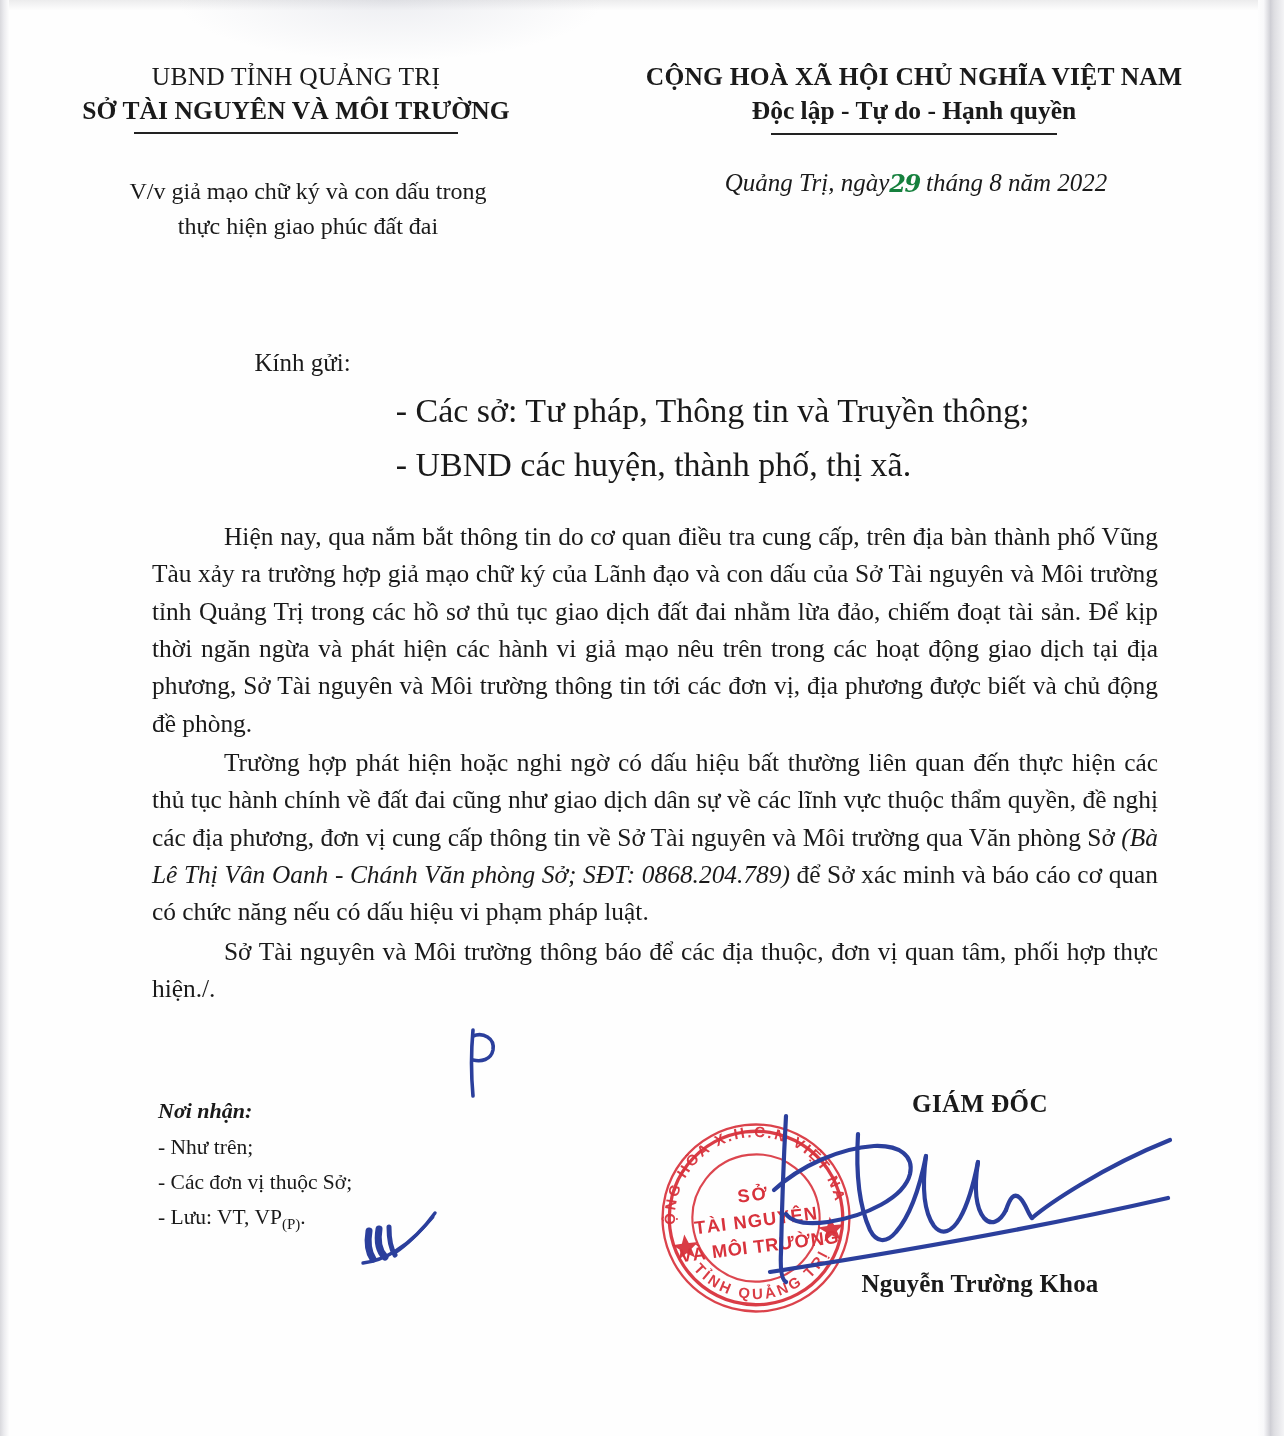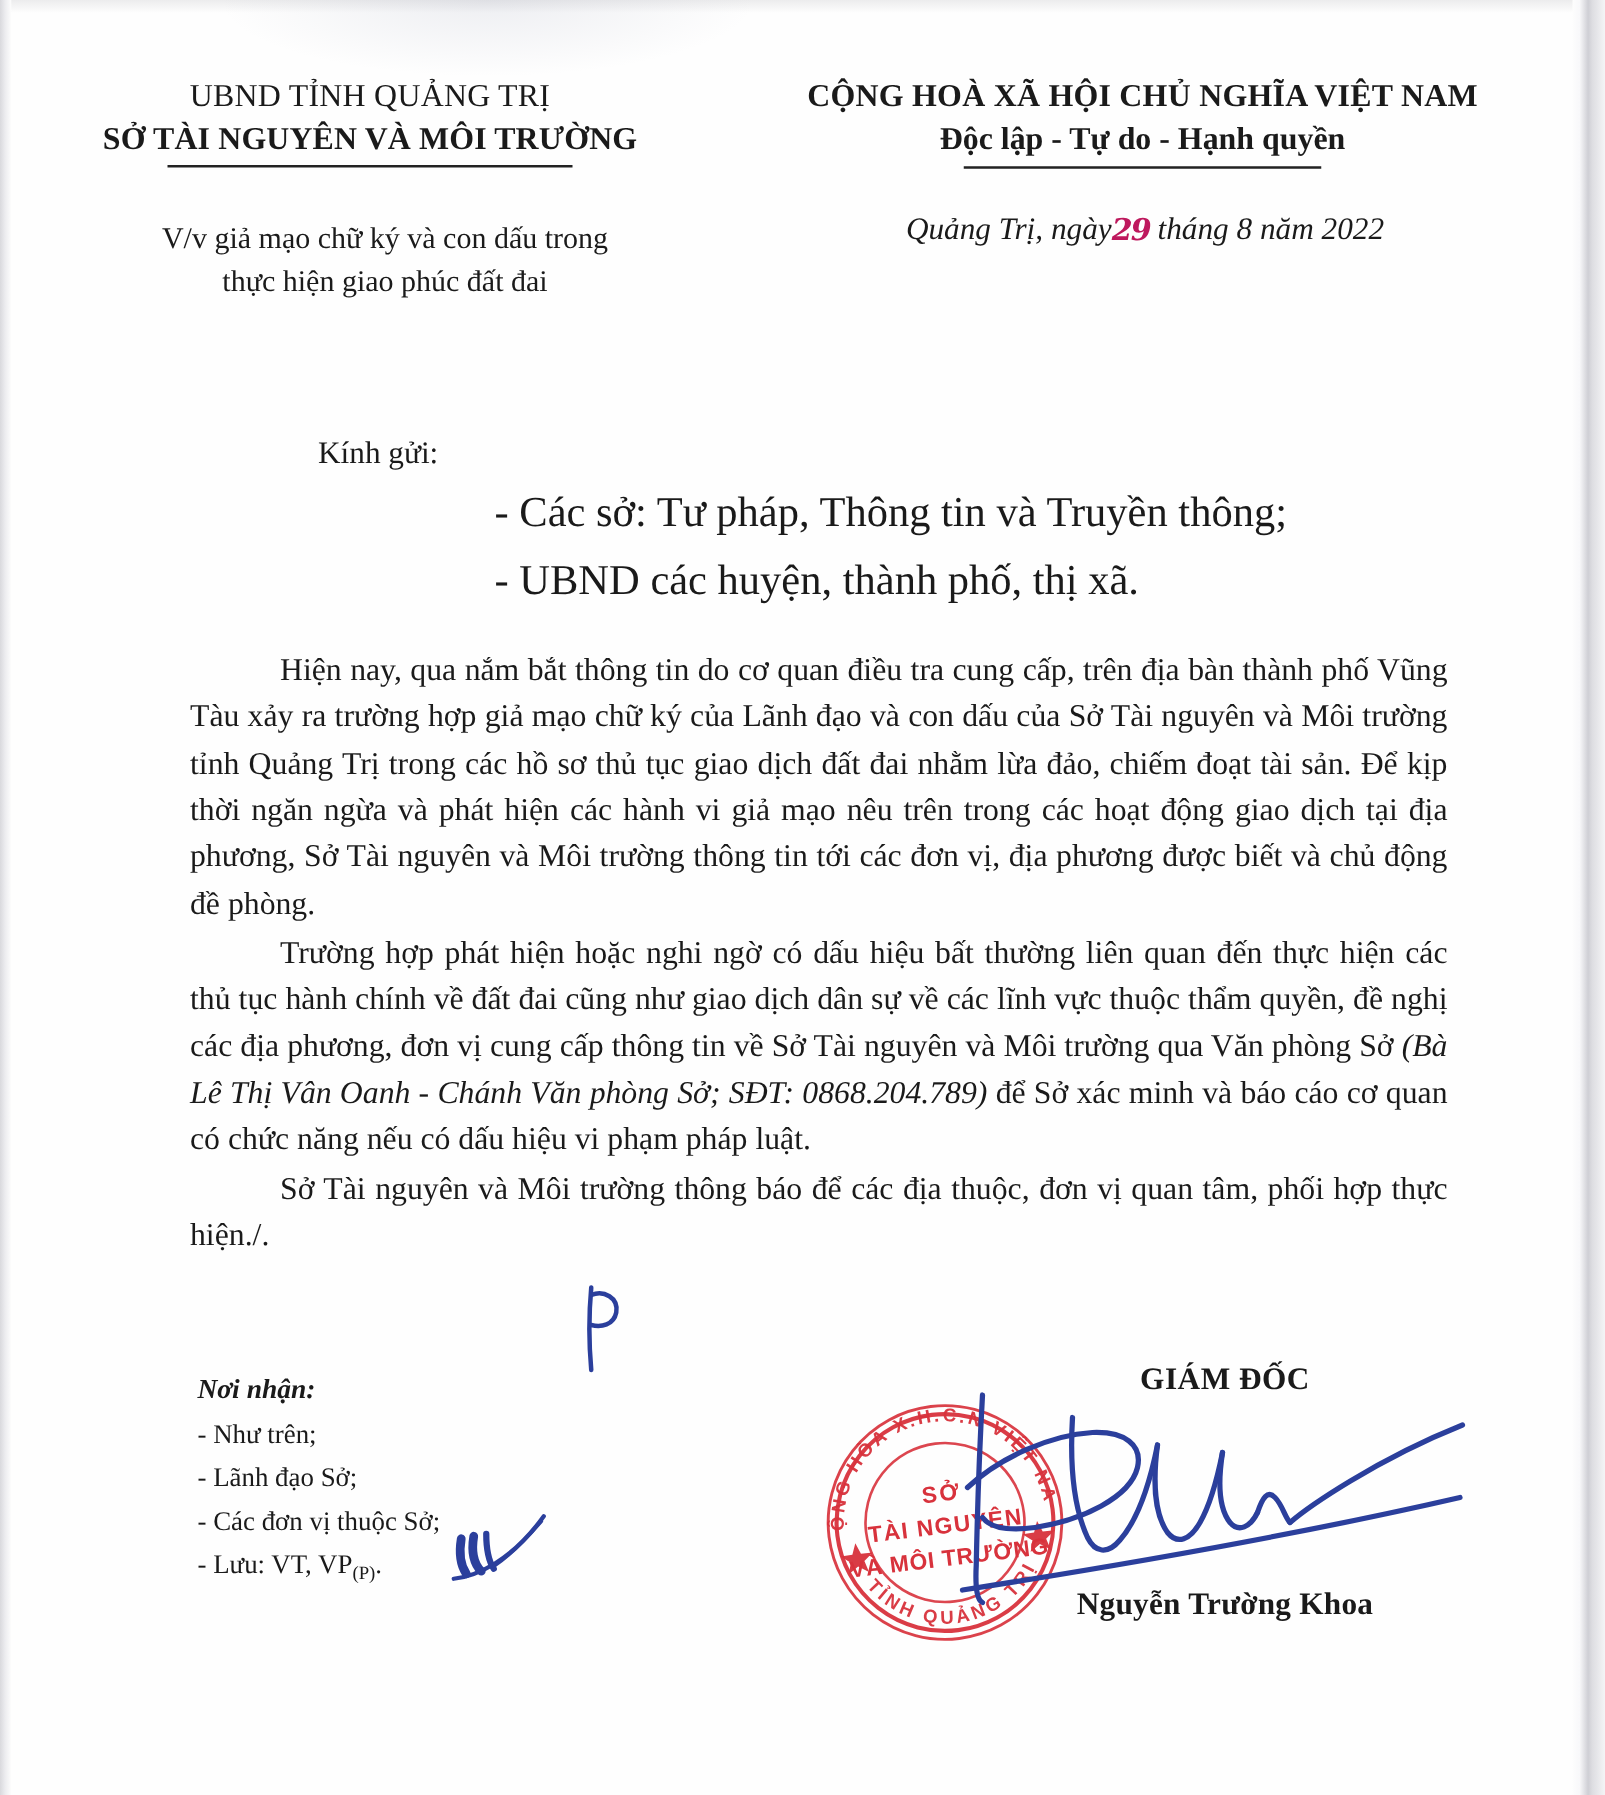--- a/index.html
+++ b/index.html
@@ -82,21 +82,21 @@
     letter-spacing:-1px;
   }
   .vv{
     font-size:24px;line-height:1.45;margin-top:6px;
   }
   .date-line{
     font-size:25px;font-style:italic;white-space:nowrap;
   }
   .hand-date{
     font-family:"DejaVu Serif",serif;
-    color:#be185d;font-style:italic;font-weight:bold;
+    color:#15803d;font-style:italic;font-weight:bold;
     letter-spacing:-1.5px;font-size:24px;
     position:relative;top:1px;
   }
 
   
   .kinhgui{
     position:absolute;top:348px;left:0;width:100%;
     display:flex;justify-content:center;
   }
   .kg-inner{display:flex;gap:45px;}
@@ -211,21 +211,20 @@
     <p><span>Trường hợp phát hiện hoặc nghi ngờ có dấu hiệu bất thường liên quan đến thực hiện các thủ tục hành chính về đất đai cũng như giao dịch dân sự về các lĩnh vực thuộc thẩm quyền, đề nghị các địa phương, đơn vị cung cấp thông tin về Sở Tài nguyên và Môi trường qua Văn phòng Sở </span><span class="ital">(Bà Lê Thị Vân Oanh - Chánh Văn phòng Sở; SĐT: 0868.204.789)</span><span> để Sở xác minh và báo cáo cơ quan có chức năng nếu có dấu hiệu vi phạm pháp luật.</span></p>
     <p>Sở Tài nguyên và Môi trường thông báo để các địa thuộc, đơn vị quan tâm, phối hợp thực hiện./.</p>
   </div>
 
   <div class="footer">
 
     <div class="noinhan">
       <div class="noinhan-title">Nơi nhận:</div>
       <ul>
         <li>- Như trên;</li>
-        <li>- Lãnh đạo Sở;</li>
         <li>- Các đơn vị thuộc Sở;</li>
         <li><span>- Lưu: VT, VP</span><span class="sub">(P)</span><span>.</span></li>
       </ul>
     </div>
 
     <div class="signblock">
       <div class="sign-title">GIÁM ĐỐC</div>
       <div class="sign-name">Nguyễn Trường Khoa</div>
     </div>
   </div>

